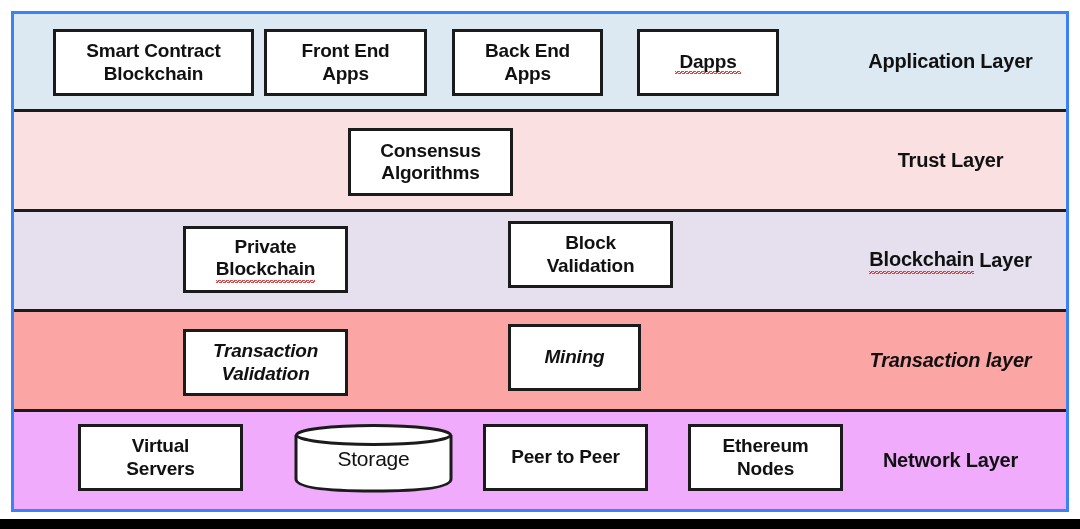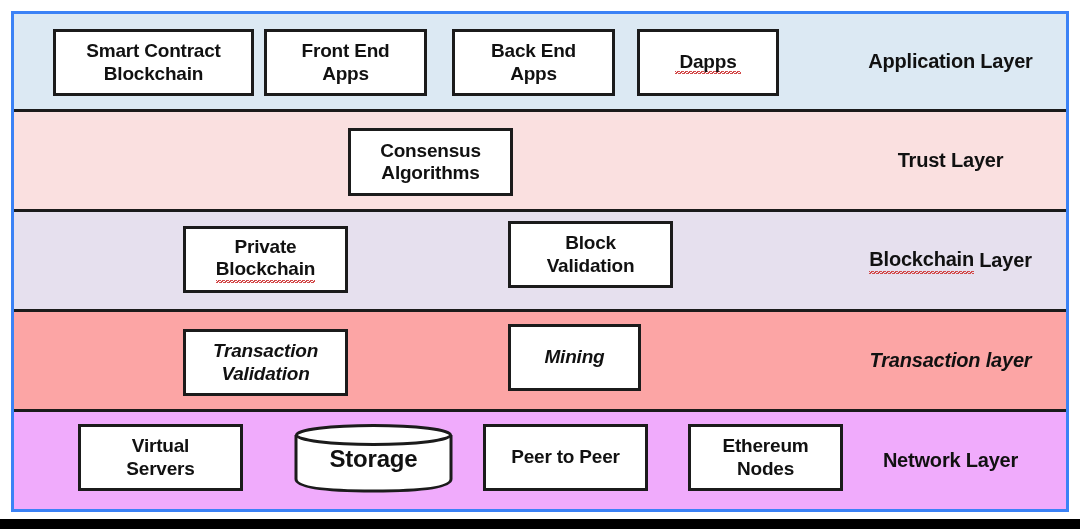--- a/index.html
+++ b/index.html
@@ -99,22 +99,22 @@
   .cyl-svg { display: block; width: 100%; height: 100%; }
   .cyl-label {
     position: absolute;
     left: 0;
     top: 0;
     width: 100%;
     height: 100%;
     display: flex;
     align-items: center;
     justify-content: center;
-    font-weight: bold;
-    font-size: 24px;
+    font-weight: normal;
+    font-size: 21px;
     color: #111111;
     letter-spacing: -0.2px;
     pointer-events: none;
   }
 
   
   #bottom-bar {
     position: absolute;
     left: 0;
     top: 519px;
@@ -131,21 +131,21 @@
   <div class="layer-row row-application">
 
     <div class="node" style="left:39px; top:15px; width:201px; height:67px;">
       <span class="txt"><span>Smart Contract</span><br><span>Blockchain</span></span>
     </div>
 
     <div class="node" style="left:250px; top:15px; width:163px; height:67px;">
       <span class="txt"><span>Front End</span><br><span>Apps</span></span>
     </div>
 
-    <div class="node" style="left:438px; top:15px; width:163px; height:67px;align-items:center;">
+    <div class="node" style="left:438px; top:15px; width:151px; height:67px;align-items:center;">
       <span class="txt"><span>Back End</span><br><span>Apps</span></span>
     </div>
 
     <div class="node" style="left:623px; top:15px; width:142px; height:67px;">
       <span class="txt squiggle">Dapps</span>
     </div>
 
     <div class="layer-name">Application Layer</div>
   </div>
 

